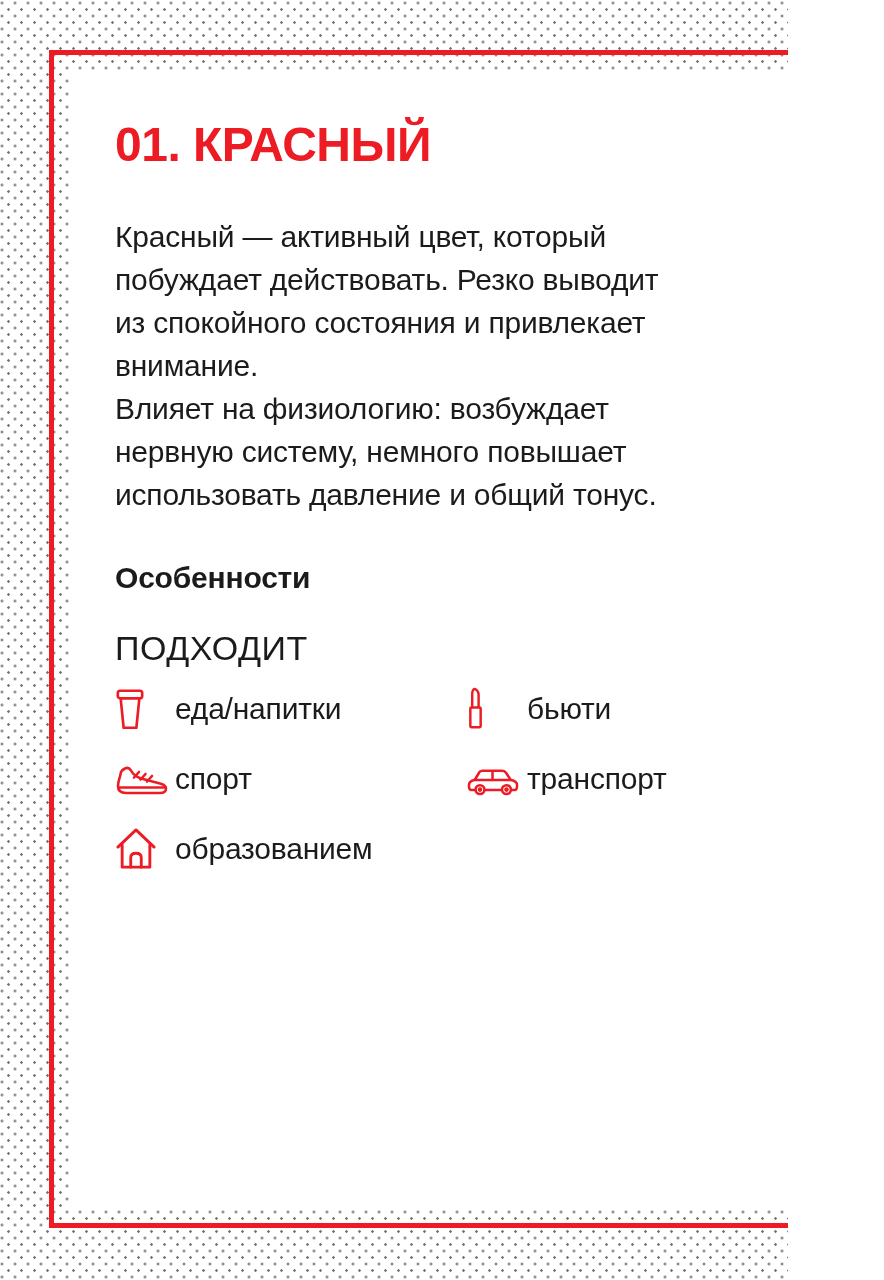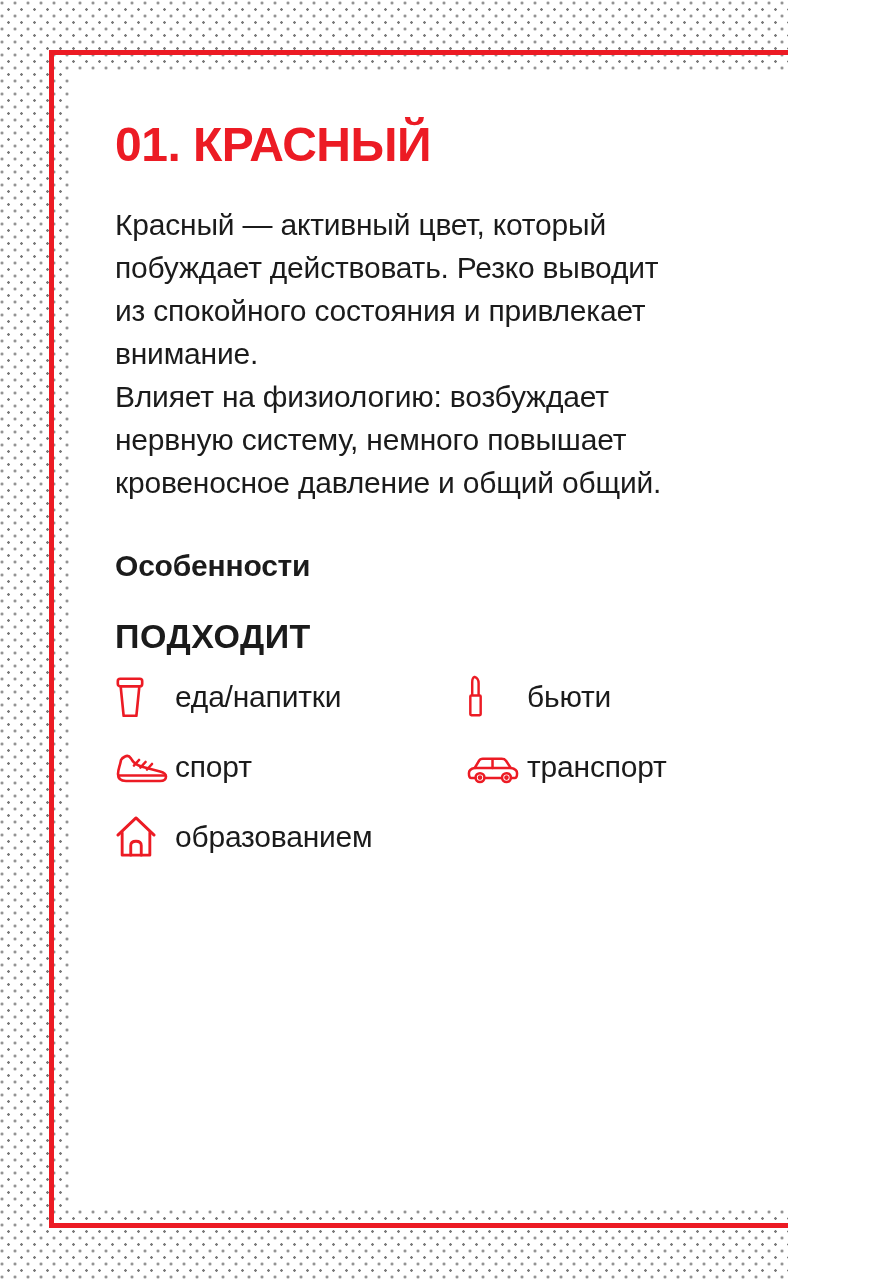--- a/index.html
+++ b/index.html
@@ -45,33 +45,33 @@
     letter-spacing:-0.5px;
   }
   .body-text{
     margin:0;
     font-size:30px;
     line-height:43px;
     letter-spacing:-0.2px;
     white-space:pre-line;
     color:var(--text);
   }
-  .intro{margin-top:32px;}
+  .intro{margin-top:44px;}
   .subhead{
     margin:40px 0 0 0;
     font-size:30px;
     line-height:43px;
     font-weight:bold;
     letter-spacing:-0.2px;
   }
   .suitable-head{
     margin:26px 0 4px 0;
     font-size:34px;
     line-height:46px;
-    font-weight:bold;
+    font-weight:normal;
     letter-spacing:0.5px;
   }
   .suit-grid{
     margin-top:14px;
     display:grid;
     grid-template-columns:352px auto;
     row-gap:24px;
   }
   .suit-item{
     display:flex;
@@ -103,21 +103,21 @@
 
     <h1>01. КРАСНЫЙ</h1>
 
     <p class="body-text intro">Красный — активный цвет, который
 побуждает действовать. Резко выводит
 из спокойного состояния и привлекает
 внимание.</p>
 
     <p class="body-text">Влияет на физиологию: возбуждает
 нервную систему, немного повышает
-кровеносное давление и общий общий.</p>
+использовать давление и общий тонус.</p>
 
     <h2 class="subhead">Особенности</h2>
 
     <h2 class="suitable-head">ПОДХОДИТ</h2>
 
     <div class="suit-grid">
 
       <div class="suit-item">
         <span class="icon-box">
           <svg width="30" height="46" viewBox="0 0 32 48" fill="none" stroke="currentColor" stroke-width="2.8" stroke-linejoin="round">

